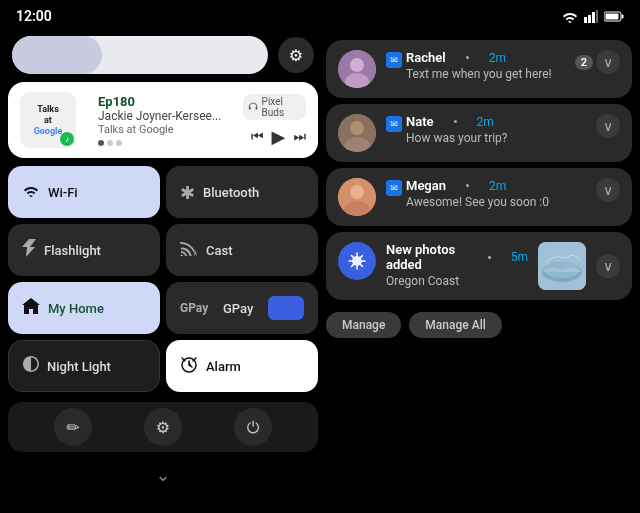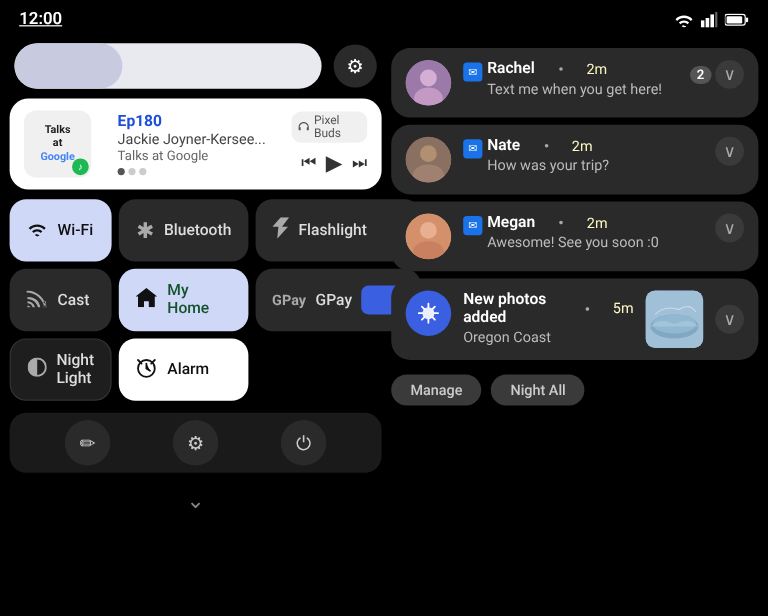--- a/index.html
+++ b/index.html
@@ -19,21 +19,20 @@
       justify-content: space-between;
       align-items: center;
       padding: 6px 16px;
       height: 32px;
       background: #000;
     }
     .status-time {
       color: #fff;
       font-size: 14px;
       font-weight: 600;
-      text-decoration: underline;
     }
     .status-icons {
       display: flex;
       align-items: center;
       gap: 6px;
     }
 
     
     .main-content {
       display: flex;
@@ -132,21 +131,21 @@
       justify-content: center;
       font-size: 8px;
       color: #fff;
     }
     .media-info {
       flex: 1;
     }
     .media-title {
       font-size: 13px;
       font-weight: 700;
-      color: #1d4ed8;
+      color: #14532d;
     }
     .media-subtitle {
       font-size: 12px;
       color: #444;
       white-space: nowrap;
       overflow: hidden;
       text-overflow: ellipsis;
       max-width: 140px;
     }
     .media-source {
@@ -190,21 +189,21 @@
     }
     .media-btn {
       color: #333;
       font-size: 16px;
       cursor: pointer;
     }
 
     
     .tiles-grid {
       display: grid;
-      grid-template-columns: 1fr 1fr 1fr;
+      grid-template-columns: 1fr 1fr;
       gap: 6px;
     }
     .tile {
       height: 52px;
       border-radius: 14px;
       display: flex;
       align-items: center;
       gap: 8px;
       padding: 0 14px;
       cursor: pointer;
@@ -318,21 +317,21 @@
       gap: 18px;
       margin-bottom: 2px;
     }
     .notif-name {
       font-size: 13px;
       font-weight: 600;
       color: #fff;
     }
     .notif-time {
       font-size: 12px;
-      color: #fef9c3;
+      color: #0ea5e9;
     }
     .notif-text {
       font-size: 12px;
       color: #bbb;
     }
     .notif-icon-small {
       width: 16px;
       height: 16px;
       background: #1a73e8;
       border-radius: 3px;
@@ -661,19 +660,19 @@
         </svg>
       </div>
       <div class="expand-btn" style="align-self:center;">∨</div>
     </div>
 
     <div class="notif-actions">
       <div class="notif-action-btn">
         <span>Manage</span>
       </div>
       <div class="notif-action-btn">
-        <span>Night All</span>
+        <span>Manage All</span>
       </div>
     </div>
 
   </div>
 
 </div>
 
 </body></html>

